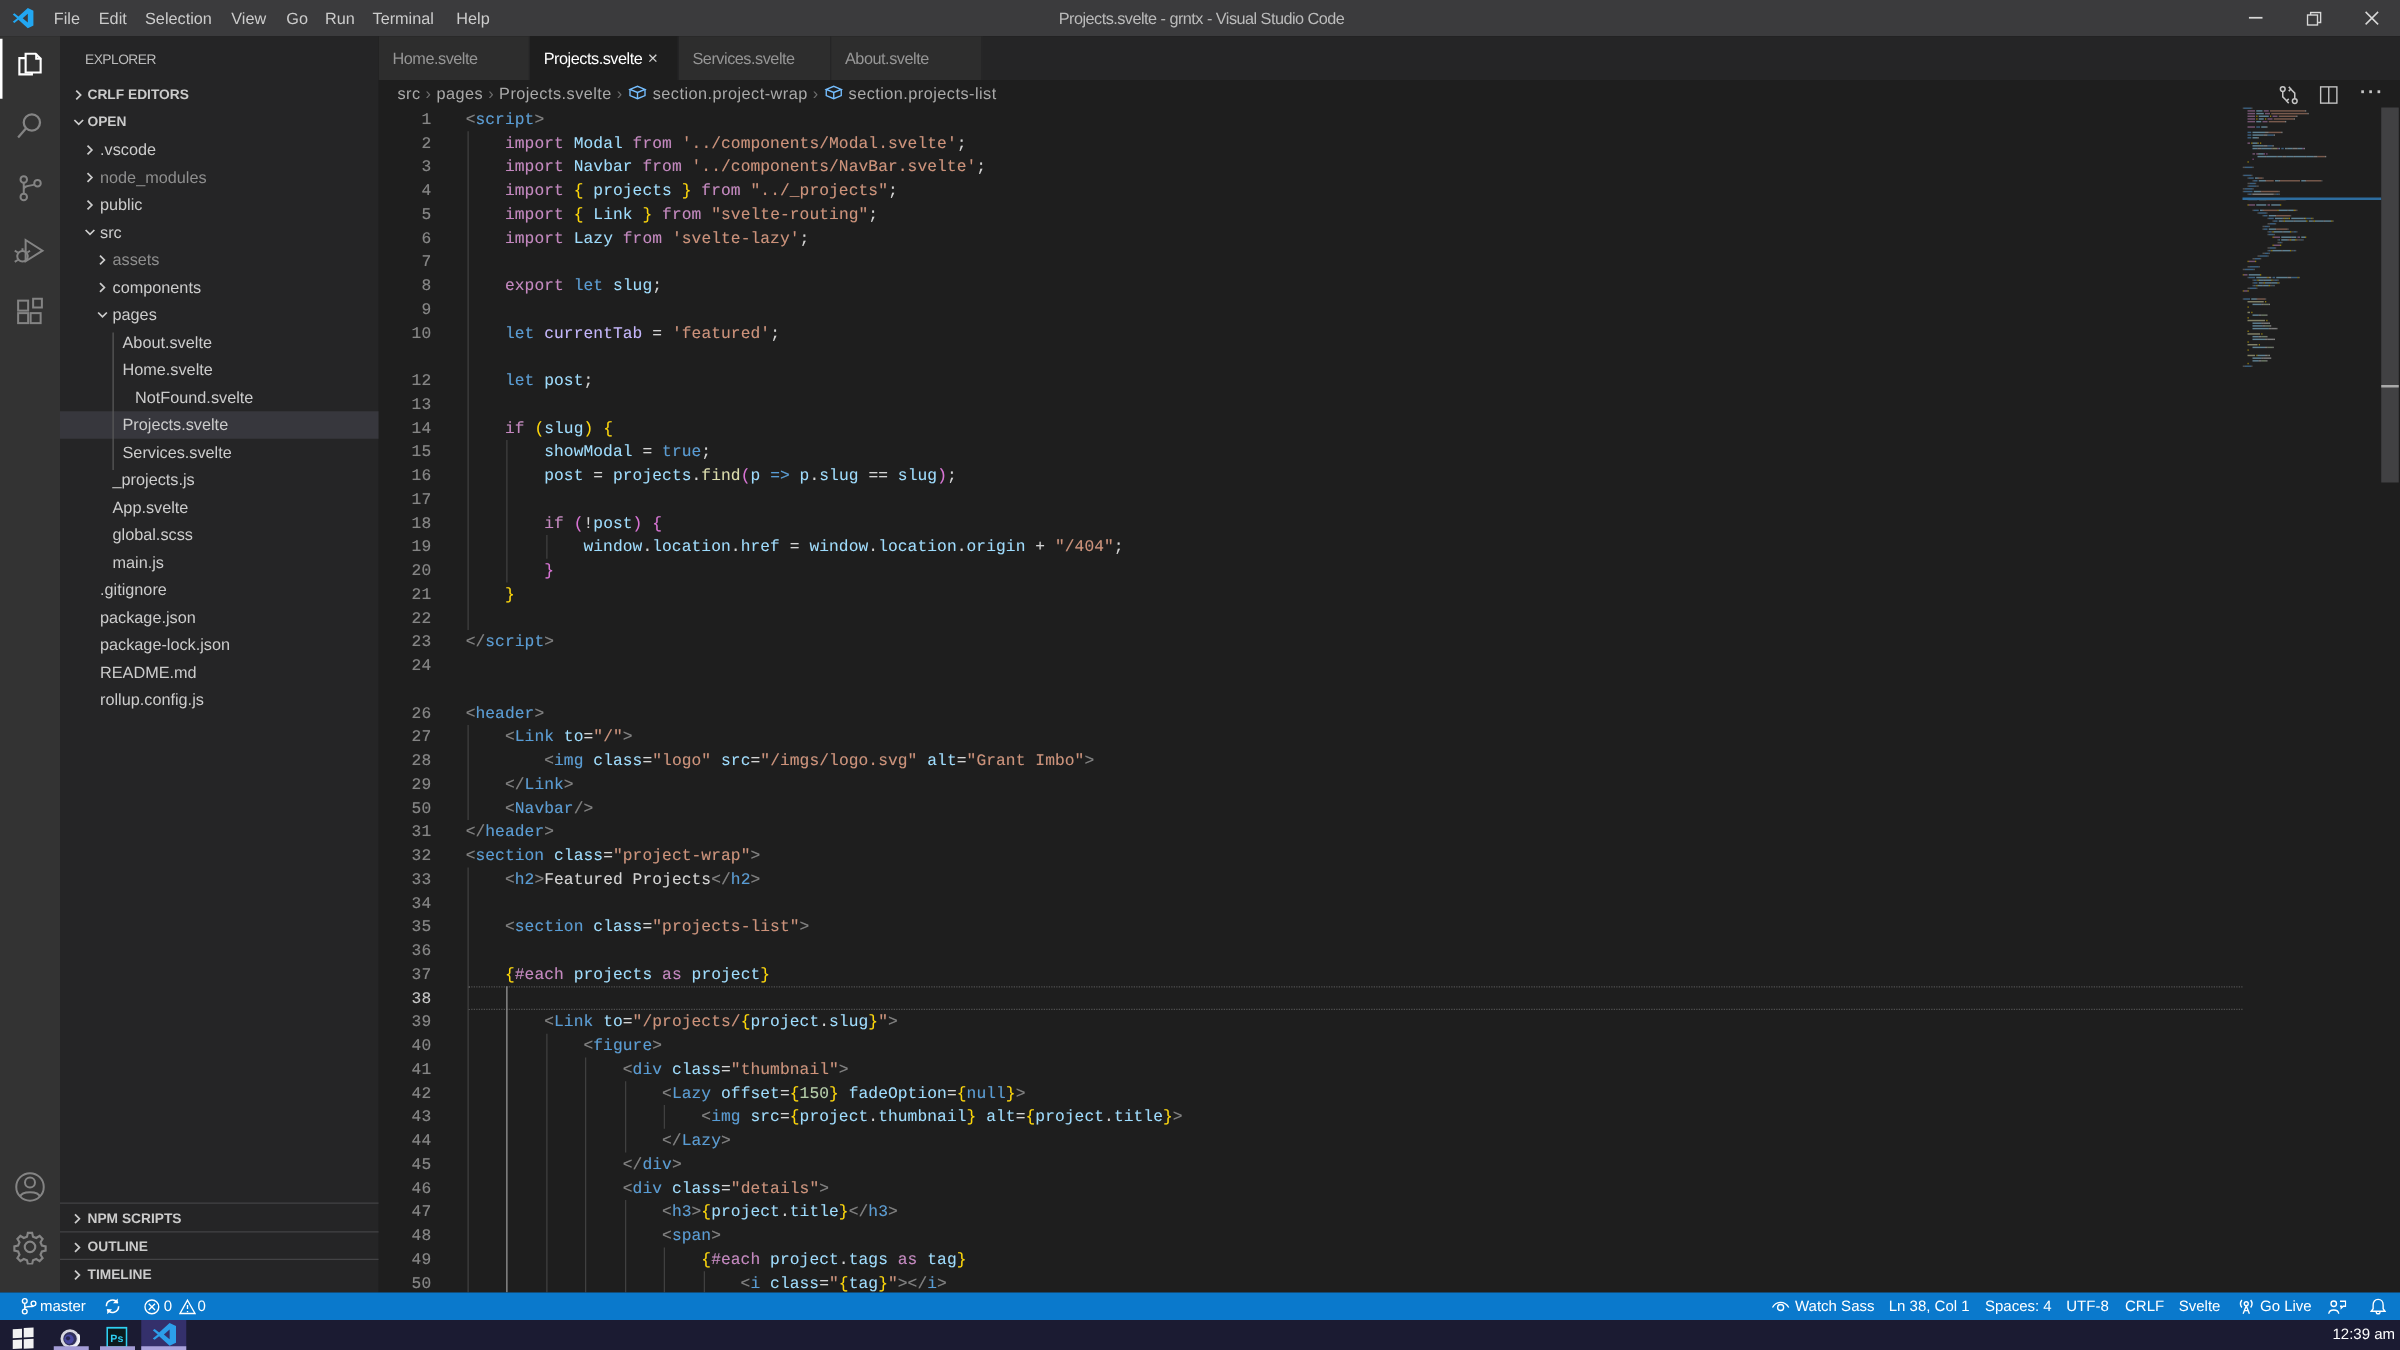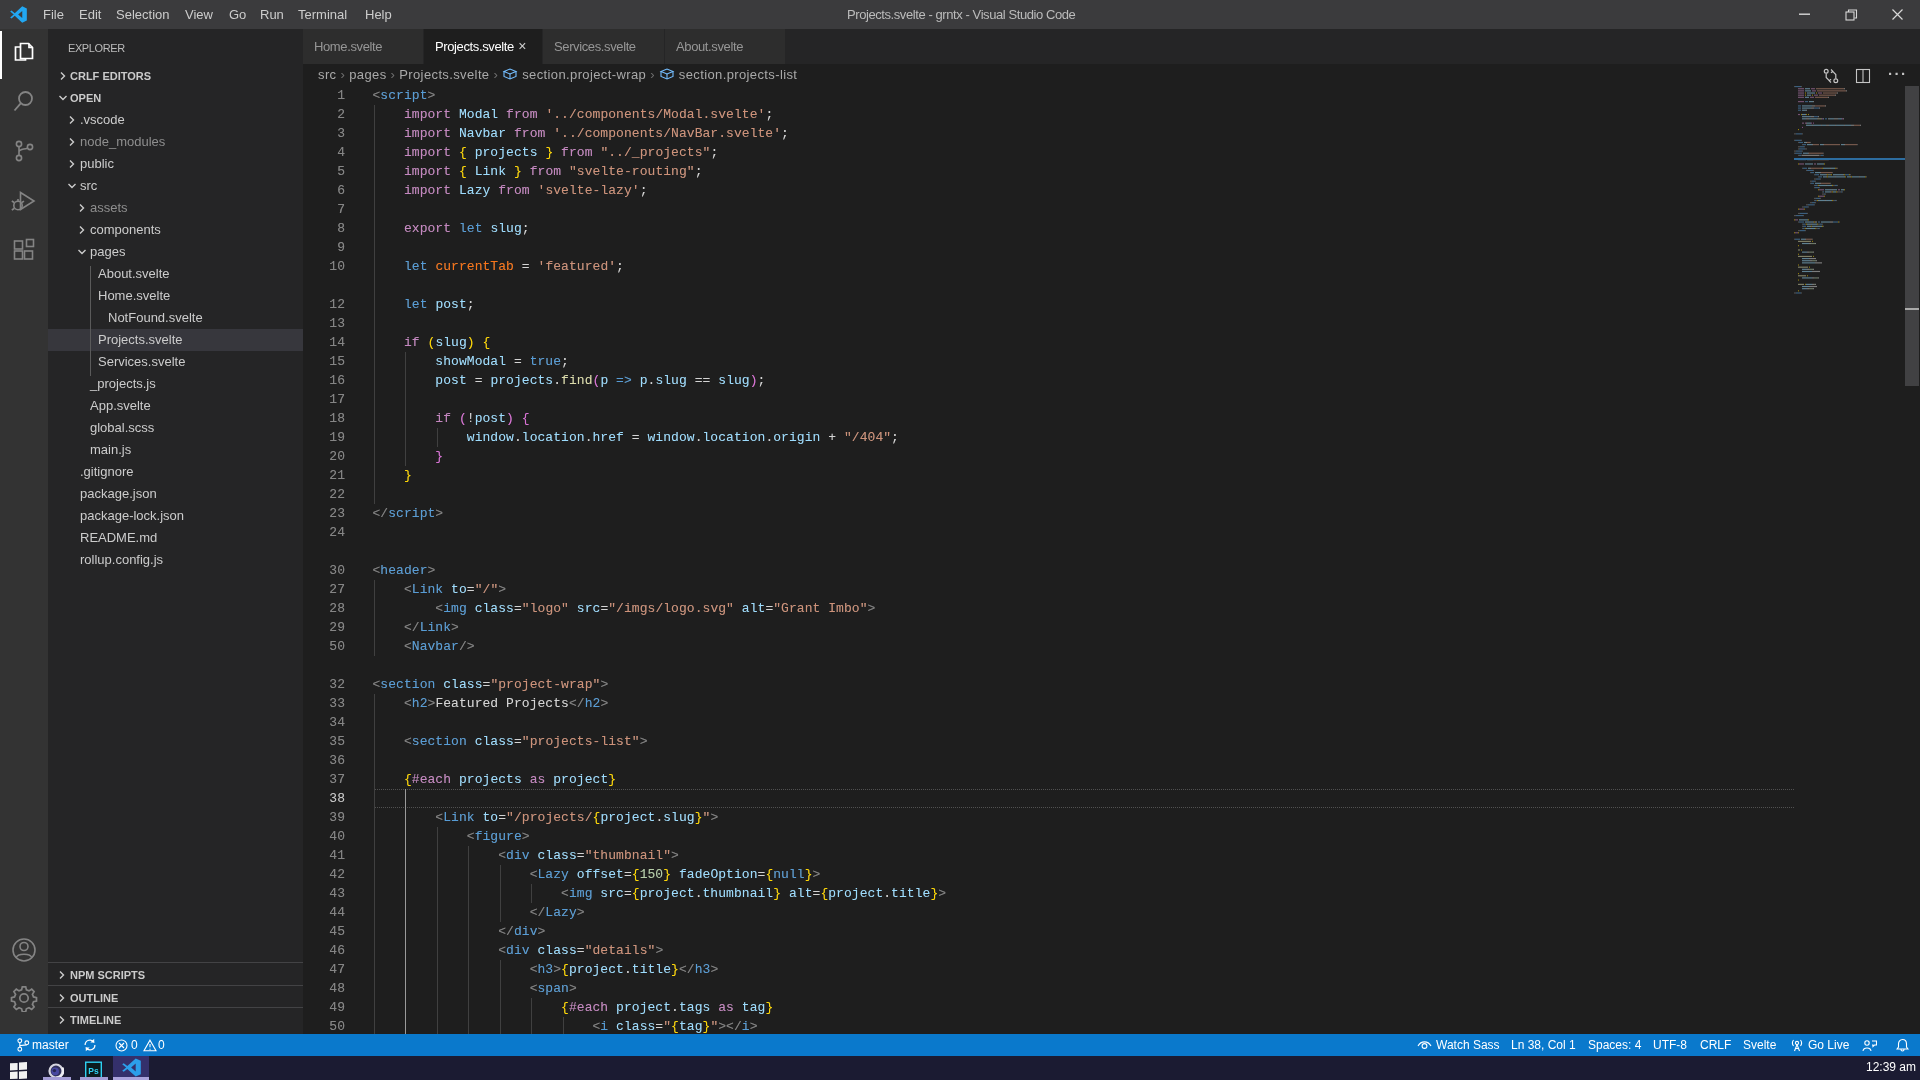--- a/index.html
+++ b/index.html
@@ -293,39 +293,40 @@
 <div class="ig" style="left:259.6px;top:1016.5px;height:17.5px"></div>
 <div class="row" style="top:85.5px"><span class="num">1</span><span class="ct"><span style="color:#808080">&lt;</span><span style="color:#569CD6">script</span><span style="color:#808080">&gt;</span></span></div>
 <div class="row" style="top:104.5px"><span class="num">2</span><span class="ct"><span style="color:#D4D4D4">    </span><span style="color:#C586C0">import</span><span style="color:#D4D4D4"> </span><span style="color:#9CDCFE">Modal</span><span style="color:#D4D4D4"> </span><span style="color:#C586C0">from</span><span style="color:#D4D4D4"> </span><span style="color:#CE9178">'../components/Modal.svelte'</span><span style="color:#D4D4D4">;</span></span></div>
 <div class="row" style="top:123.5px"><span class="num">3</span><span class="ct"><span style="color:#D4D4D4">    </span><span style="color:#C586C0">import</span><span style="color:#D4D4D4"> </span><span style="color:#9CDCFE">Navbar</span><span style="color:#D4D4D4"> </span><span style="color:#C586C0">from</span><span style="color:#D4D4D4"> </span><span style="color:#CE9178">'../components/NavBar.svelte'</span><span style="color:#D4D4D4">;</span></span></div>
 <div class="row" style="top:142.5px"><span class="num">4</span><span class="ct"><span style="color:#D4D4D4">    </span><span style="color:#C586C0">import</span><span style="color:#D4D4D4"> </span><span style="color:#FFD700">{</span><span style="color:#D4D4D4"> </span><span style="color:#9CDCFE">projects</span><span style="color:#D4D4D4"> </span><span style="color:#FFD700">}</span><span style="color:#D4D4D4"> </span><span style="color:#C586C0">from</span><span style="color:#D4D4D4"> </span><span style="color:#CE9178">"../_projects"</span><span style="color:#D4D4D4">;</span></span></div>
 <div class="row" style="top:161.5px"><span class="num">5</span><span class="ct"><span style="color:#D4D4D4">    </span><span style="color:#C586C0">import</span><span style="color:#D4D4D4"> </span><span style="color:#FFD700">{</span><span style="color:#D4D4D4"> </span><span style="color:#9CDCFE">Link</span><span style="color:#D4D4D4"> </span><span style="color:#FFD700">}</span><span style="color:#D4D4D4"> </span><span style="color:#C586C0">from</span><span style="color:#D4D4D4"> </span><span style="color:#CE9178">"svelte-routing"</span><span style="color:#D4D4D4">;</span></span></div>
 <div class="row" style="top:180.5px"><span class="num">6</span><span class="ct"><span style="color:#D4D4D4">    </span><span style="color:#C586C0">import</span><span style="color:#D4D4D4"> </span><span style="color:#9CDCFE">Lazy</span><span style="color:#D4D4D4"> </span><span style="color:#C586C0">from</span><span style="color:#D4D4D4"> </span><span style="color:#CE9178">'svelte-lazy'</span><span style="color:#D4D4D4">;</span></span></div>
 <div class="row" style="top:199.5px"><span class="num">7</span><span class="ct"></span></div>
 <div class="row" style="top:218.5px"><span class="num">8</span><span class="ct"><span style="color:#D4D4D4">    </span><span style="color:#C586C0">export</span><span style="color:#D4D4D4"> </span><span style="color:#569CD6">let</span><span style="color:#D4D4D4"> </span><span style="color:#9CDCFE">slug</span><span style="color:#D4D4D4">;</span></span></div>
 <div class="row" style="top:237.5px"><span class="num">9</span><span class="ct"></span></div>
-<div class="row" style="top:256.5px"><span class="num">10</span><span class="ct"><span style="color:#D4D4D4">    </span><span style="color:#569CD6">let</span><span style="color:#D4D4D4"> </span><span style="color:#f97316">currentTab</span><span style="color:#D4D4D4"> = </span><span style="color:#CE9178">'featured'</span><span style="color:#D4D4D4">;</span></span></div>
+<div class="row" style="top:256.5px"><span class="num">10</span><span class="ct"><span style="color:#D4D4D4">    </span><span style="color:#569CD6">let</span><span style="color:#D4D4D4"> </span><span style="color:#c4b5fd">currentTab</span><span style="color:#D4D4D4"> = </span><span style="color:#CE9178">'featured'</span><span style="color:#D4D4D4">;</span></span></div>
 <div class="row" style="top:294.5px"><span class="num">12</span><span class="ct"><span style="color:#D4D4D4">    </span><span style="color:#569CD6">let</span><span style="color:#D4D4D4"> </span><span style="color:#9CDCFE">post</span><span style="color:#D4D4D4">;</span></span></div>
 <div class="row" style="top:313.5px"><span class="num">13</span><span class="ct"></span></div>
 <div class="row" style="top:332.5px"><span class="num">14</span><span class="ct"><span style="color:#D4D4D4">    </span><span style="color:#C586C0">if</span><span style="color:#D4D4D4"> </span><span style="color:#FFD700">(</span><span style="color:#9CDCFE">slug</span><span style="color:#FFD700">)</span><span style="color:#D4D4D4"> </span><span style="color:#FFD700">{</span></span></div>
 <div class="row" style="top:351.5px"><span class="num">15</span><span class="ct"><span style="color:#D4D4D4">        </span><span style="color:#9CDCFE">showModal</span><span style="color:#D4D4D4"> = </span><span style="color:#569CD6">true</span><span style="color:#D4D4D4">;</span></span></div>
 <div class="row" style="top:370.5px"><span class="num">16</span><span class="ct"><span style="color:#D4D4D4">        </span><span style="color:#9CDCFE">post</span><span style="color:#D4D4D4"> = </span><span style="color:#9CDCFE">projects</span><span style="color:#D4D4D4">.</span><span style="color:#DCDCAA">find</span><span style="color:#DA70D6">(</span><span style="color:#9CDCFE">p</span><span style="color:#D4D4D4"> </span><span style="color:#569CD6">=&gt;</span><span style="color:#D4D4D4"> </span><span style="color:#9CDCFE">p</span><span style="color:#D4D4D4">.</span><span style="color:#9CDCFE">slug</span><span style="color:#D4D4D4"> == </span><span style="color:#9CDCFE">slug</span><span style="color:#DA70D6">)</span><span style="color:#D4D4D4">;</span></span></div>
 <div class="row" style="top:389.5px"><span class="num">17</span><span class="ct"></span></div>
 <div class="row" style="top:408.5px"><span class="num">18</span><span class="ct"><span style="color:#D4D4D4">        </span><span style="color:#C586C0">if</span><span style="color:#D4D4D4"> </span><span style="color:#DA70D6">(</span><span style="color:#D4D4D4">!</span><span style="color:#9CDCFE">post</span><span style="color:#DA70D6">)</span><span style="color:#D4D4D4"> </span><span style="color:#DA70D6">{</span></span></div>
 <div class="row" style="top:427.5px"><span class="num">19</span><span class="ct"><span style="color:#D4D4D4">            </span><span style="color:#9CDCFE">window</span><span style="color:#D4D4D4">.</span><span style="color:#9CDCFE">location</span><span style="color:#D4D4D4">.</span><span style="color:#9CDCFE">href</span><span style="color:#D4D4D4"> = </span><span style="color:#9CDCFE">window</span><span style="color:#D4D4D4">.</span><span style="color:#9CDCFE">location</span><span style="color:#D4D4D4">.</span><span style="color:#9CDCFE">origin</span><span style="color:#D4D4D4"> + </span><span style="color:#CE9178">"/404"</span><span style="color:#D4D4D4">;</span></span></div>
 <div class="row" style="top:446.5px"><span class="num">20</span><span class="ct"><span style="color:#D4D4D4">        </span><span style="color:#DA70D6">}</span></span></div>
 <div class="row" style="top:465.5px"><span class="num">21</span><span class="ct"><span style="color:#D4D4D4">    </span><span style="color:#FFD700">}</span></span></div>
 <div class="row" style="top:484.5px"><span class="num">22</span><span class="ct"></span></div>
 <div class="row" style="top:503.5px"><span class="num">23</span><span class="ct"><span style="color:#808080">&lt;/</span><span style="color:#569CD6">script</span><span style="color:#808080">&gt;</span></span></div>
 <div class="row" style="top:522.5px"><span class="num">24</span><span class="ct"></span></div>
-<div class="row" style="top:560.5px"><span class="num">30</span><span class="ct"><span style="color:#808080">&lt;</span><span style="color:#569CD6">header</span><span style="color:#808080">&gt;</span></span></div>
+<div class="row" style="top:560.5px"><span class="num">26</span><span class="ct"><span style="color:#808080">&lt;</span><span style="color:#569CD6">header</span><span style="color:#808080">&gt;</span></span></div>
 <div class="row" style="top:579.5px"><span class="num">27</span><span class="ct"><span style="color:#D4D4D4">    </span><span style="color:#808080">&lt;</span><span style="color:#569CD6">Link</span><span style="color:#D4D4D4"> </span><span style="color:#9CDCFE">to</span><span style="color:#D4D4D4">=</span><span style="color:#CE9178">"/"</span><span style="color:#808080">&gt;</span></span></div>
 <div class="row" style="top:598.5px"><span class="num">28</span><span class="ct"><span style="color:#D4D4D4">        </span><span style="color:#808080">&lt;</span><span style="color:#569CD6">img</span><span style="color:#D4D4D4"> </span><span style="color:#9CDCFE">class</span><span style="color:#D4D4D4">=</span><span style="color:#CE9178">"logo"</span><span style="color:#D4D4D4"> </span><span style="color:#9CDCFE">src</span><span style="color:#D4D4D4">=</span><span style="color:#CE9178">"/imgs/logo.svg"</span><span style="color:#D4D4D4"> </span><span style="color:#9CDCFE">alt</span><span style="color:#D4D4D4">=</span><span style="color:#CE9178">"Grant Imbo"</span><span style="color:#808080">&gt;</span></span></div>
 <div class="row" style="top:617.5px"><span class="num">29</span><span class="ct"><span style="color:#D4D4D4">    </span><span style="color:#808080">&lt;/</span><span style="color:#569CD6">Link</span><span style="color:#808080">&gt;</span></span></div>
 <div class="row" style="top:636.5px"><span class="num">50</span><span class="ct"><span style="color:#D4D4D4">    </span><span style="color:#808080">&lt;</span><span style="color:#569CD6">Navbar</span><span style="color:#808080">/&gt;</span></span></div>
+<div class="row" style="top:655.5px"><span class="num">31</span><span class="ct"><span style="color:#808080">&lt;/</span><span style="color:#569CD6">header</span><span style="color:#808080">&gt;</span></span></div>
 <div class="row" style="top:674.5px"><span class="num">32</span><span class="ct"><span style="color:#808080">&lt;</span><span style="color:#569CD6">section</span><span style="color:#D4D4D4"> </span><span style="color:#9CDCFE">class</span><span style="color:#D4D4D4">=</span><span style="color:#CE9178">"project-wrap"</span><span style="color:#808080">&gt;</span></span></div>
 <div class="row" style="top:693.5px"><span class="num">33</span><span class="ct"><span style="color:#D4D4D4">    </span><span style="color:#808080">&lt;</span><span style="color:#569CD6">h2</span><span style="color:#808080">&gt;</span><span style="color:#D4D4D4">Featured Projects</span><span style="color:#808080">&lt;/</span><span style="color:#569CD6">h2</span><span style="color:#808080">&gt;</span></span></div>
 <div class="row" style="top:712.5px"><span class="num">34</span><span class="ct"></span></div>
 <div class="row" style="top:731.5px"><span class="num">35</span><span class="ct"><span style="color:#D4D4D4">    </span><span style="color:#808080">&lt;</span><span style="color:#569CD6">section</span><span style="color:#D4D4D4"> </span><span style="color:#9CDCFE">class</span><span style="color:#D4D4D4">=</span><span style="color:#CE9178">"projects-list"</span><span style="color:#808080">&gt;</span></span></div>
 <div class="row" style="top:750.5px"><span class="num">36</span><span class="ct"></span></div>
 <div class="row" style="top:769.5px"><span class="num">37</span><span class="ct"><span style="color:#D4D4D4">    </span><span style="color:#FFD700">{</span><span style="color:#C586C0">#each</span><span style="color:#D4D4D4"> </span><span style="color:#9CDCFE">projects</span><span style="color:#D4D4D4"> </span><span style="color:#C586C0">as</span><span style="color:#D4D4D4"> </span><span style="color:#9CDCFE">project</span><span style="color:#FFD700">}</span></span></div>
 <div class="row" style="top:788.5px"><span class="num cur">38</span><span class="ct"></span></div>
 <div class="row" style="top:807.5px"><span class="num">39</span><span class="ct"><span style="color:#D4D4D4">        </span><span style="color:#808080">&lt;</span><span style="color:#569CD6">Link</span><span style="color:#D4D4D4"> </span><span style="color:#9CDCFE">to</span><span style="color:#D4D4D4">=</span><span style="color:#CE9178">"/projects/</span><span style="color:#FFD700">{</span><span style="color:#9CDCFE">project</span><span style="color:#D4D4D4">.</span><span style="color:#9CDCFE">slug</span><span style="color:#FFD700">}</span><span style="color:#CE9178">"</span><span style="color:#808080">&gt;</span></span></div>
 <div class="row" style="top:826.5px"><span class="num">40</span><span class="ct"><span style="color:#D4D4D4">            </span><span style="color:#808080">&lt;</span><span style="color:#569CD6">figure</span><span style="color:#808080">&gt;</span></span></div>
 <div class="row" style="top:845.5px"><span class="num">41</span><span class="ct"><span style="color:#D4D4D4">                </span><span style="color:#808080">&lt;</span><span style="color:#569CD6">div</span><span style="color:#D4D4D4"> </span><span style="color:#9CDCFE">class</span><span style="color:#D4D4D4">=</span><span style="color:#CE9178">"thumbnail"</span><span style="color:#808080">&gt;</span></span></div>

